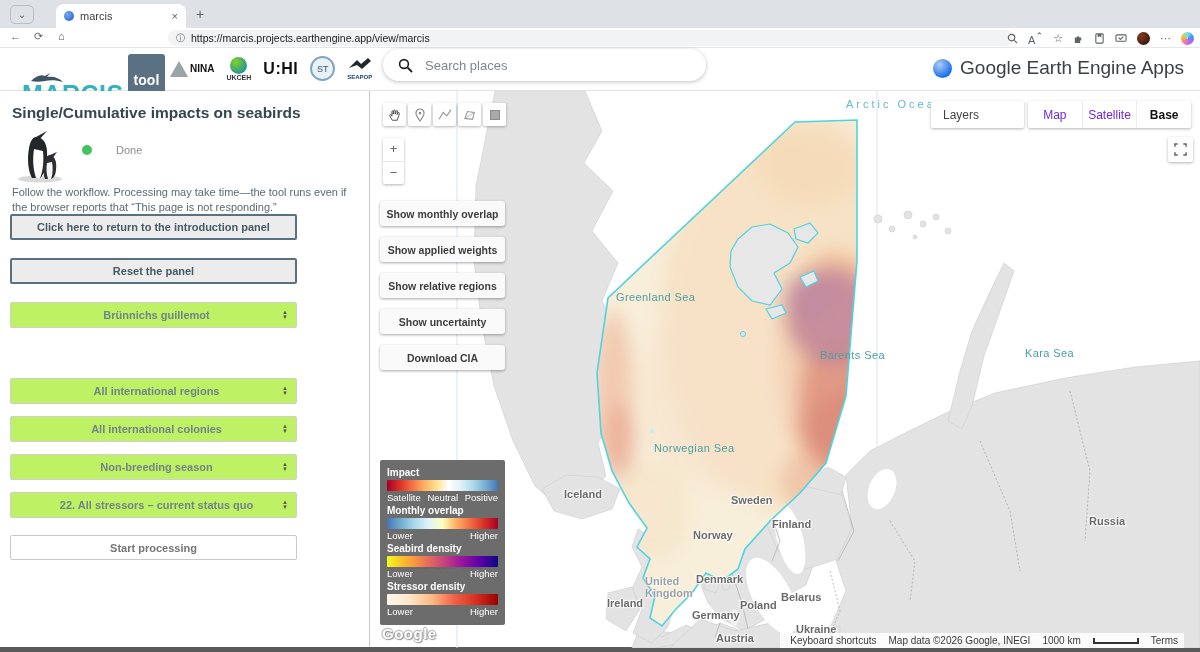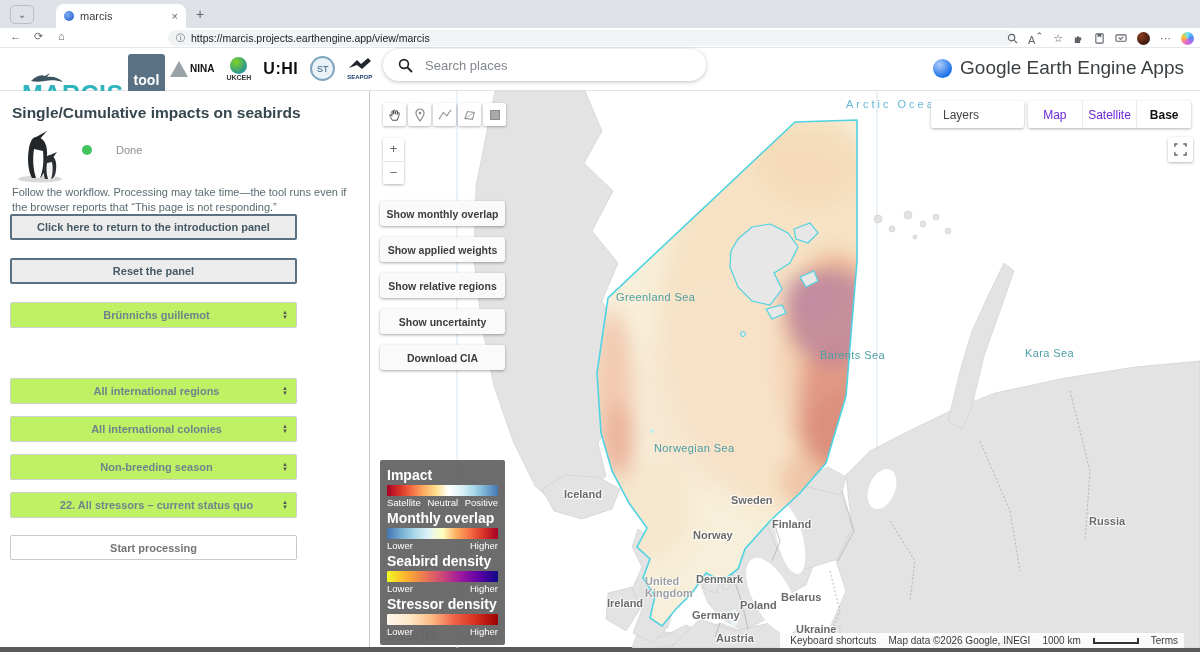--- a/index.html
+++ b/index.html
@@ -83,21 +83,21 @@
 
   .actbtn { position:absolute; left:10px; width:125px; height:25px; background:#fafafa; border-radius:3px; box-shadow:0 1px 3px rgba(0,0,0,.35); font-size:10.5px; font-weight:bold; color:#3d3d3d; display:flex; align-items:center; justify-content:center; z-index:10; }
 
   .layersbtn { position:absolute; left:561px; top:10px; width:93px; height:27px; background:#fff; border-radius:2px; box-shadow:0 1px 3px rgba(0,0,0,.3); font-size:12px; color:#444; display:flex; align-items:center; padding-left:12px; z-index:10; }
   .basectl { position:absolute; left:658px; top:10px; width:163px; height:27px; background:#fff; border-radius:2px; box-shadow:0 1px 3px rgba(0,0,0,.3); display:flex; z-index:10; }
   .basectl div { flex:1; font-size:12px; display:flex; align-items:center; justify-content:center; color:#6d28d9; border-right:1px solid #ececec; }
   .basectl div:last-child { border-right:none; font-weight:bold; color:#111; }
   .fsbtn { position:absolute; left:798px; top:46px; width:25px; height:25px; background:#fff; border-radius:2px; box-shadow:0 1px 3px rgba(0,0,0,.3); display:flex; align-items:center; justify-content:center; z-index:10; }
 
   .legend { position:absolute; left:10px; top:369px; width:125px; background:rgba(97,97,97,.93); border-radius:2px; padding:5px 7px 6px 7px; z-index:12; }
-  .lg-title { font-size:14px; font-weight:bold; color:#fff; margin-top:2px; }
+  .lg-title { font-size:10px; font-weight:bold; color:#fff; margin-top:2px; }
   .lg-bar { height:11px; border-radius:1px; margin:2px 0 1px 0; }
   .lg-labels { display:flex; justify-content:space-between; font-size:9.5px; color:#fff; margin-bottom:2px; }
   .grad-impact { background:linear-gradient(90deg,#a50026,#d73027,#f46d43,#fdae61,#fee090,#ffffff,#dff1f7,#abd9e9,#74add1,#4575b4); }
   .grad-overlap { background:linear-gradient(90deg,#4575b4,#74add1,#abd9e9,#e0f3f8,#ffffbf,#fdae61,#f46d43,#d73027,#a50026); }
   .grad-seabird { background:linear-gradient(90deg,#f0f921,#fdb42f,#ed7953,#cc4778,#9c179e,#5c01a6,#0d0887); }
   .grad-stressor { background:linear-gradient(90deg,#fff7ec,#fee8c8,#fdbb84,#ef6548,#d7301f,#990000); }
 
   .googlelogo { position:absolute; left:12px; top:534px; z-index:11; font-size:15px; font-weight:bold; letter-spacing:.5px; color:#fff; text-shadow:0 0 2px #9e9e9e,1px 1px 1px #8f8f8f,-1px 0 1px #b5b5b5,0 -1px 1px #b5b5b5; }
   .attrib { position:absolute; right:16px; top:542px; height:15px; background:rgba(255,255,255,.85); display:flex; align-items:center; gap:12px; padding:0 6px 0 10px; z-index:13; font-size:10px; color:#3a3a3a; }
   .scalebar { width:46px; height:6px; border-bottom:2px solid #333; border-left:2px solid #333; border-right:2px solid #333; }

